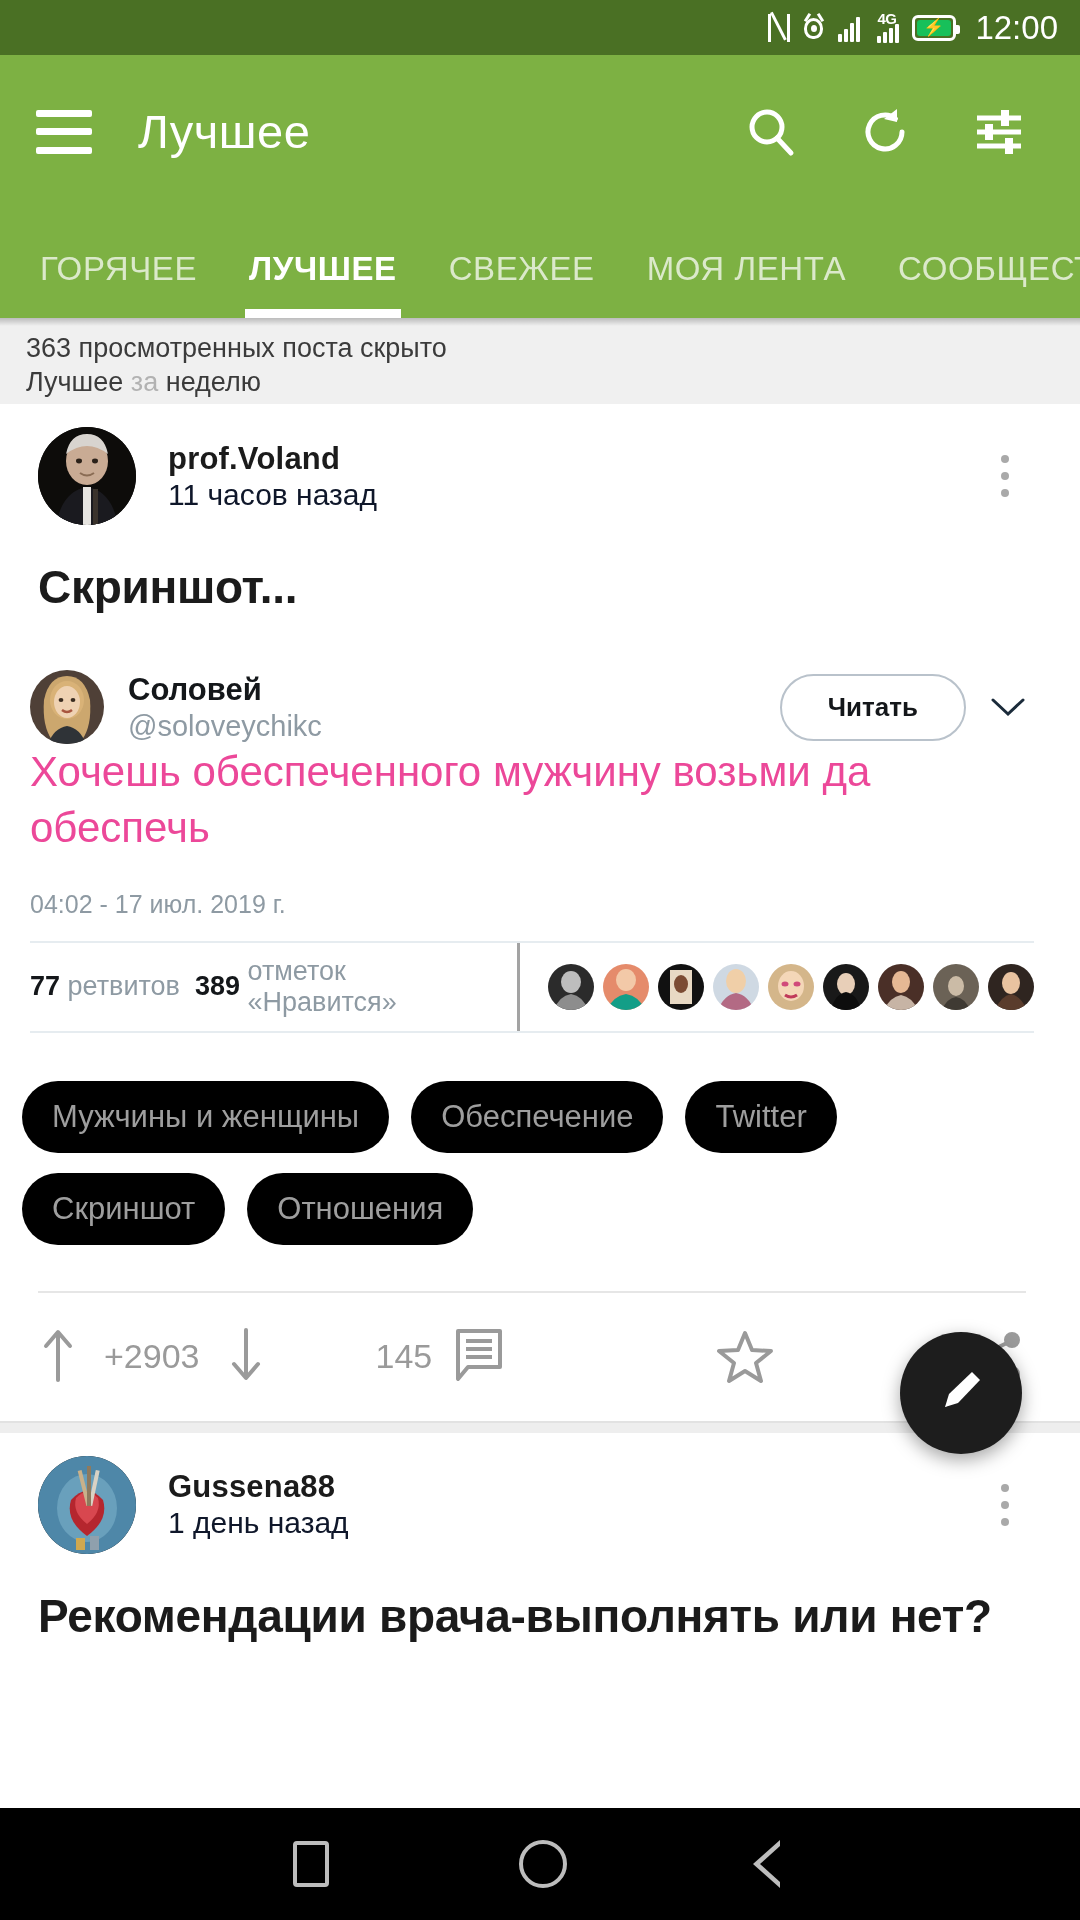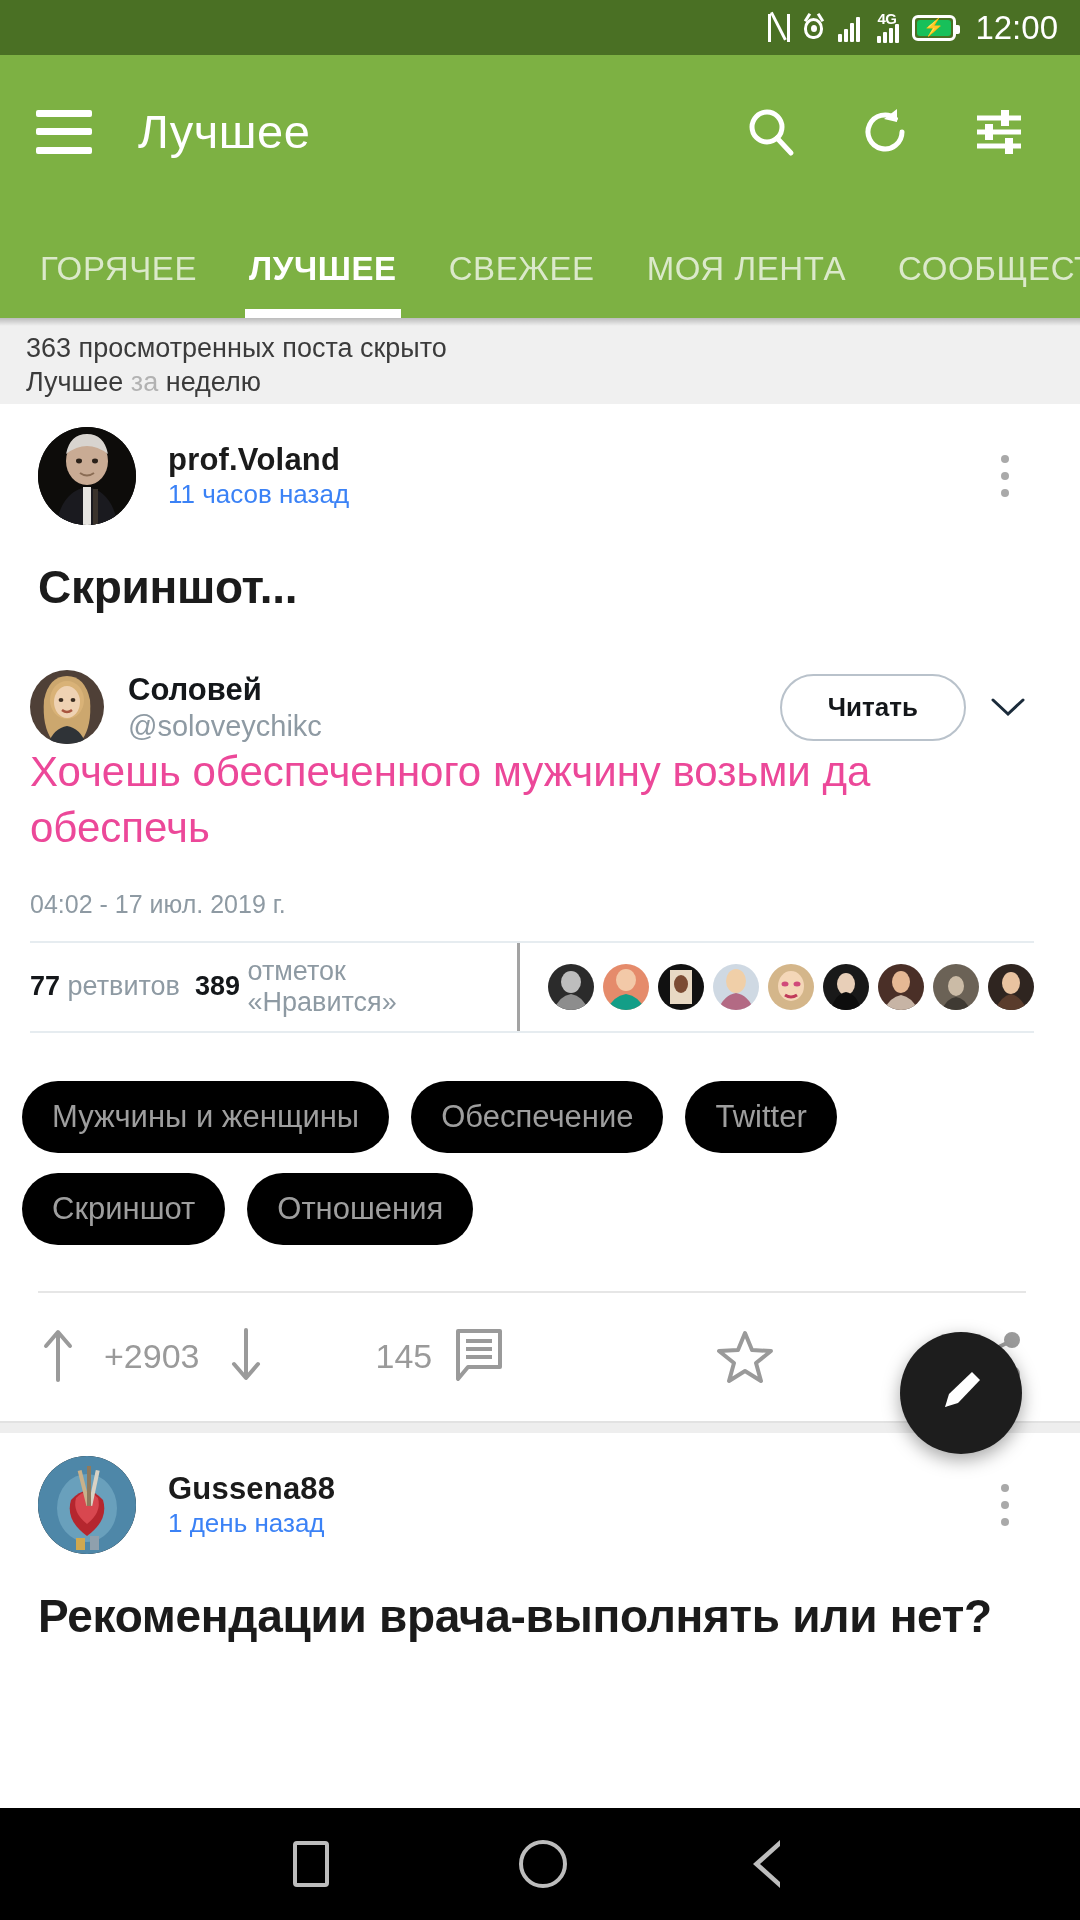--- a/index.html
+++ b/index.html
@@ -73,21 +73,21 @@
                   background:linear-gradient(to bottom, rgba(0,0,0,.22), rgba(0,0,0,0)); }
 
   
   .feed { position:absolute; top:404px; left:0; width:1080px; }
   .post { background:#fff; padding:0 16px 0 0; position:relative; }
   .post-head { display:flex; align-items:center; padding:26px 26px 0 38px; height:118px; }
   .avatar { width:98px; height:98px; border-radius:50%; overflow:hidden; flex:0 0 98px; background:#111; position:relative; }
   .avatar svg { display:block; width:100%; height:100%; }
   .post-meta { margin-left:32px; }
   .post-author { font-size:31px; font-weight:700; color:#1b1b1b; letter-spacing:.2px; }
-  .post-time { font-size:26px; color:#3b82f6; margin-top:1px; }
+  .post-time { font-size:30px; color:#0f172a; margin-top:1px; }
   .kebab { margin-left:auto; width:56px; height:80px; display:flex; flex-direction:column;
            align-items:center; justify-content:center; gap:9px; padding-right:10px; }
   .kebab i { width:8px; height:8px; border-radius:50%; background:#a9a9a9; display:block; }
   .post-title { font-size:46px; font-weight:700; color:#1b1b1b; padding:38px 38px 0 38px; letter-spacing:-.3px; }
 
   
   .tweet { margin:56px 30px 0 30px; }
   .tweet-head { display:flex; align-items:center; }
   .tweet-ava { width:74px; height:74px; border-radius:50%; overflow:hidden; flex:0 0 74px; }
   .tweet-ava svg { display:block; width:100%; height:100%; }

